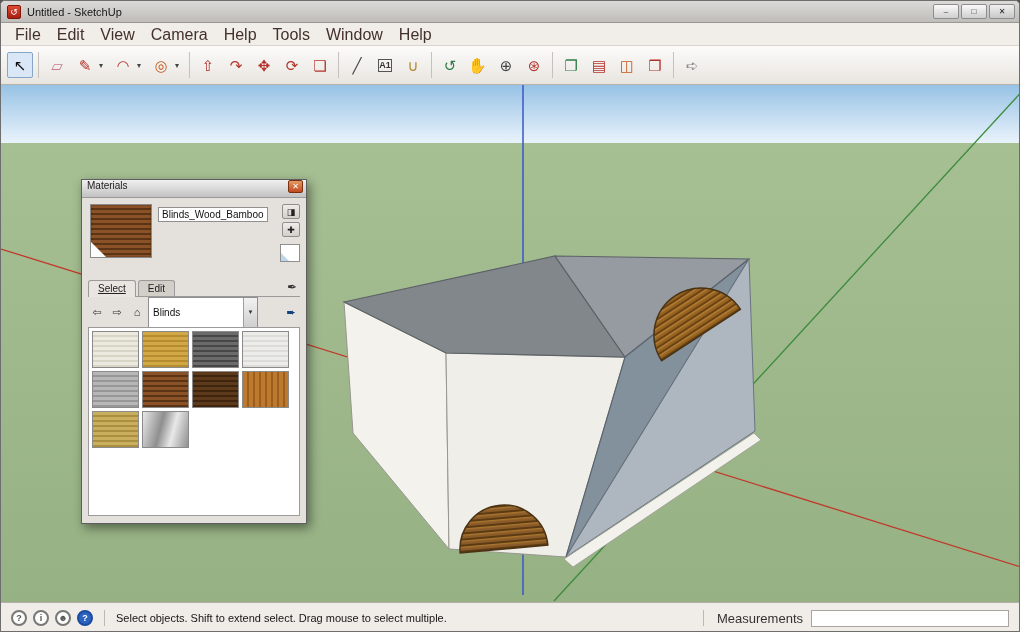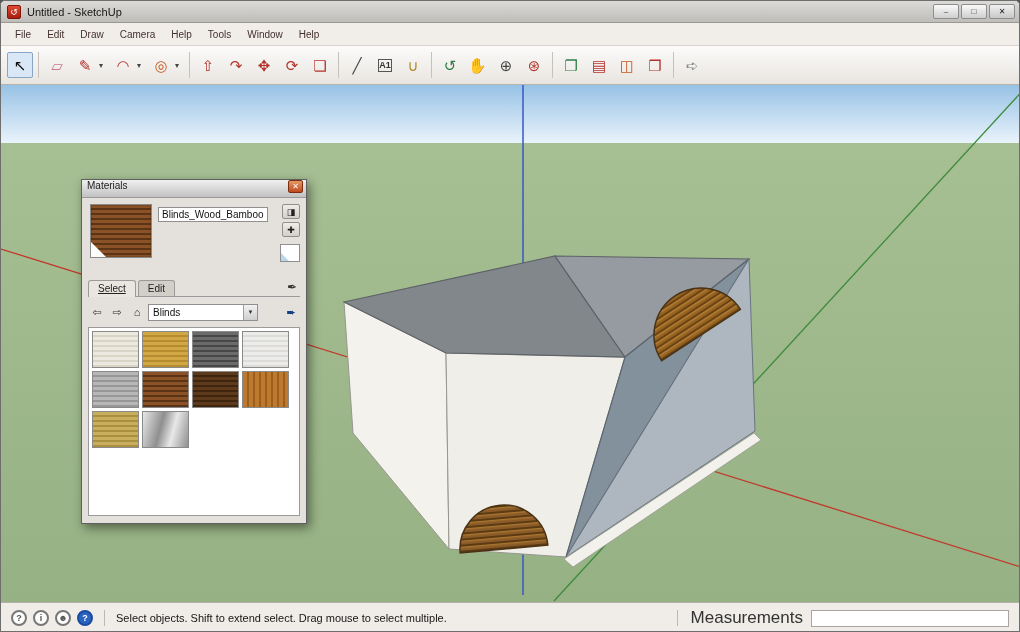--- a/index.html
+++ b/index.html
@@ -27,21 +27,21 @@
     width:26px; height:15px; background:linear-gradient(#fafafa,#cfcfcf);
     border:1px solid #8d8d8d; border-radius:2px; font-size:8px; color:#333;
     display:flex; align-items:center; justify-content:center;
   }
   .win-btn.close { background:linear-gradient(#f0f0f0,#c8c8c8); color:#222; }
   
   .menubar {
     height:23px; display:flex; align-items:center; padding:0 6px;
     background:#f1eee9; border-bottom:1px solid #d8d5cf;
   }
-  .menu-item { font-size:10px; color:#43302c; padding:0 8px; line-height:23px; }
+  .menu-item { font-size:16px; color:#43302c; padding:0 8px; line-height:23px; }
   
   .toolbar {
     height:39px; display:flex; align-items:center; padding:0 5px;
     background:linear-gradient(#fcfbfa,#e8e5e0); border-bottom:1px solid #b7b3ac;
   }
   .tool-btn {
     width:26px; height:26px; display:flex; align-items:center; justify-content:center;
     border:1px solid transparent; border-radius:2px; margin:0 1px;
   }
   .tool-btn.pressed { background:#d9e7f6; border-color:#86a6c8; }
@@ -100,21 +100,21 @@
     background:#d2cfc9; border:1px solid #9a9a9a; border-bottom:none;
     border-radius:3px 3px 0 0;
   }
   .tab.active { background:#e9e6e1; position:relative; top:1px; padding-bottom:3px;text-decoration:underline; }
   .eyedropper { margin-left:auto; font-size:12px; color:#333; padding:0 3px 2px; }
   .navrow { position:absolute; left:6px; right:6px; top:105px; height:18px;
             display:flex; align-items:center; gap:2px; }
   .nav-btn { width:18px; height:16px; font-size:11px; color:#333; display:flex;
              align-items:center; justify-content:center; border-radius:2px; }
   .nav-btn.detail { margin-left:auto; color:#16417f; font-weight:bold; }
-  .dd { width:110px; height:17px; background:#fff; border:1px solid #8f8f8f;
+  .dd { width:110px; height:31px; background:#fff; border:1px solid #8f8f8f;
         display:flex; align-items:center; padding-left:4px; font-size:10px; color:#111; }
   .dd-arrow { margin-left:auto; width:14px; height:100%;
               background:linear-gradient(#f2f2f2,#cfcfcf); border-left:1px solid #9f9f9f;
               font-size:6px; color:#333; display:flex; align-items:center; justify-content:center; }
   .swatch-panel {
     position:absolute; left:6px; right:6px; top:129px; bottom:6px;
     background:#fff; border:1px solid #9a9a9a; padding:3px;
     display:flex; flex-wrap:wrap; gap:3px; align-content:flex-start;
   }
   .swatch { width:47px; height:37px; border:1px solid #8a8a8a; }
@@ -125,21 +125,21 @@
   }
   .sicon {
     width:16px; height:16px; border-radius:50%; border:2px solid #777;
     color:#555; font-size:9px; font-weight:bold; display:flex;
     align-items:center; justify-content:center; background:#fdfdfb;
   }
   .sicon.blue { background:#2b63c1; border-color:#1c4a9d; color:#fff; }
   .sdivider { width:1px; height:16px; background:#bcb9b3; margin:0 5px; }
   .hint { font-size:11px; color:#161616; }
   .meas-group { margin-left:auto; display:flex; align-items:center; gap:8px; }
-  .meas-label { font-size:17px; color:#333; }
+  .meas-label { font-size:13px; color:#333; }
   .meas-input { width:198px; height:17px; border:1px solid #a8a5a0; background:#fff;
                 font-family:inherit; font-size:10px; padding:0 3px; }
 </style>
 </head>
 <body>
 
 <div id="app">
 
   <div class="titlebar">
     <div class="app-icon">
@@ -149,21 +149,21 @@
     <div class="win-controls">
       <div class="win-btn">–</div>
       <div class="win-btn">□</div>
       <div class="win-btn close">✕</div>
     </div>
   </div>
 
   <div class="menubar">
       <div class="menu-item">File</div>
       <div class="menu-item">Edit</div>
-      <div class="menu-item">Draw</div>
+      <div class="menu-item">View</div>
       <div class="menu-item">Camera</div>
       <div class="menu-item">Help</div>
       <div class="menu-item">Tools</div>
       <div class="menu-item">Window</div>
       <div class="menu-item">Help</div>
     </div>
 
   <div class="toolbar">
       <div class="tool-btn pressed">
         <span class="tool-glyph" style="color: rgb(17, 17, 17);">↖</span>

